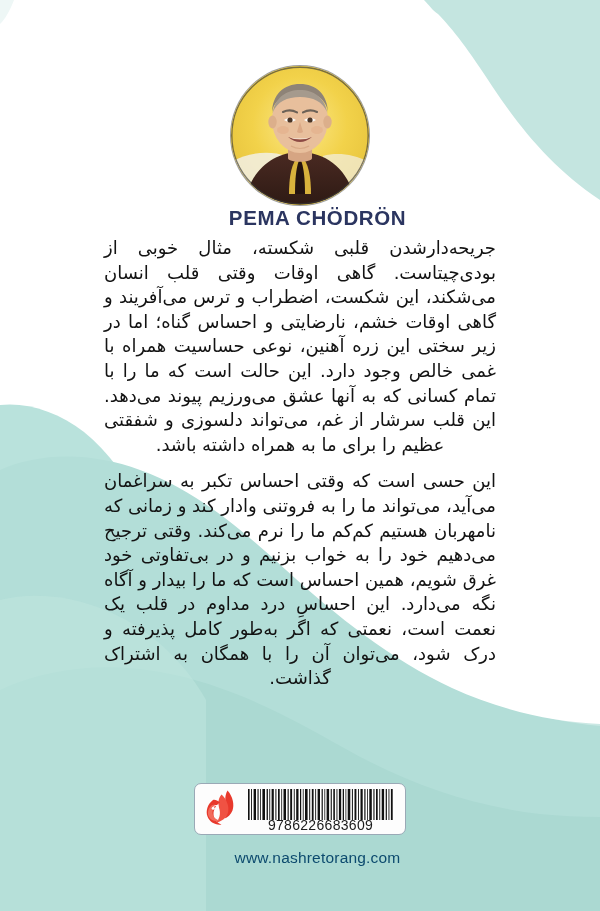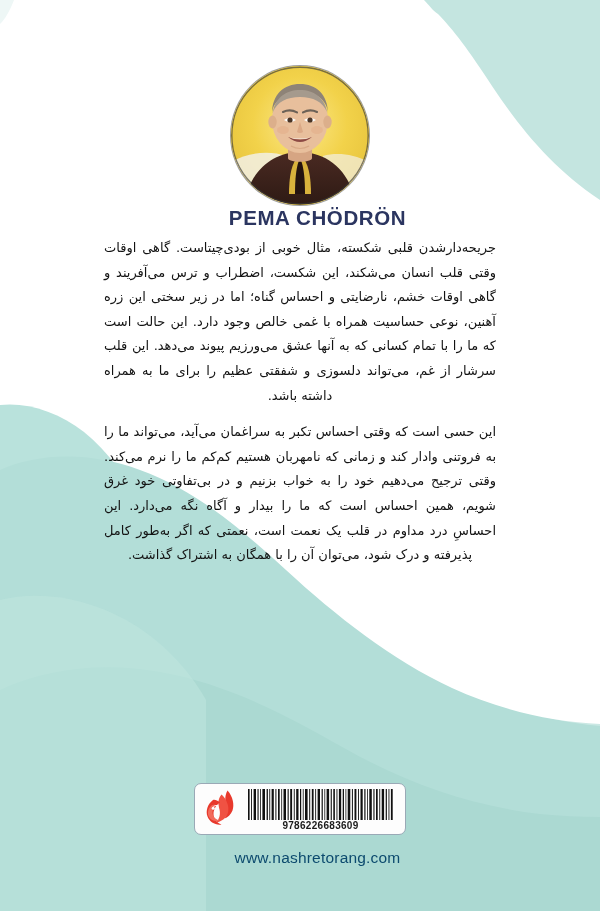--- a/index.html
+++ b/index.html
@@ -61,21 +61,21 @@
   .body-copy {
     position: absolute;
     left: 104px;
     top: 236px;
     width: 392px;
     direction: rtl;
     text-align: justify;
     text-align-last: center;
     color: #131313;
     font-family: "DejaVu Sans", sans-serif;
-    font-size: 13px;
+    font-size: 18px;
     line-height: 24.6px;
   }
   .body-copy p {
     margin: 0 0 12px 0;
     text-align: justify;
     text-align-last: center;
   }
   .body-copy p:last-child { margin-bottom: 16px; }
 
   
@@ -104,22 +104,22 @@
     height: 100%;
     display: flex;
     flex-direction: column;
     justify-content: center;
     align-items: center;
     padding-left: 2px;
   }
   .barcode-bars { display: block; width: 148px; height: 31px; }
   .isbn-text {
     font-family: "Liberation Sans", sans-serif;
-    font-size: 10px;
-    font-weight: 700;
+    font-size: 14px;
+    font-weight: 400;
     color: #1b1b1b;
     letter-spacing: 0.3px;
     margin-top: 1px;
     line-height: 9px;
   }
 
   
   .website {
     position: absolute;
     left: 0;

